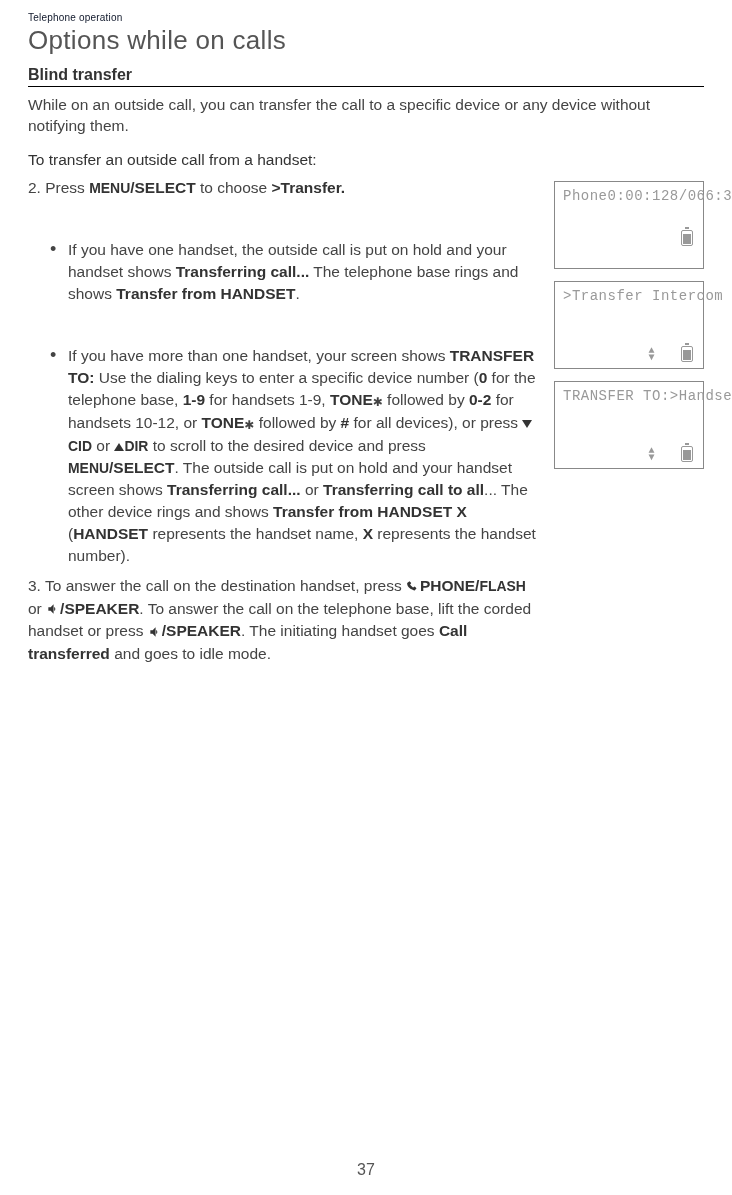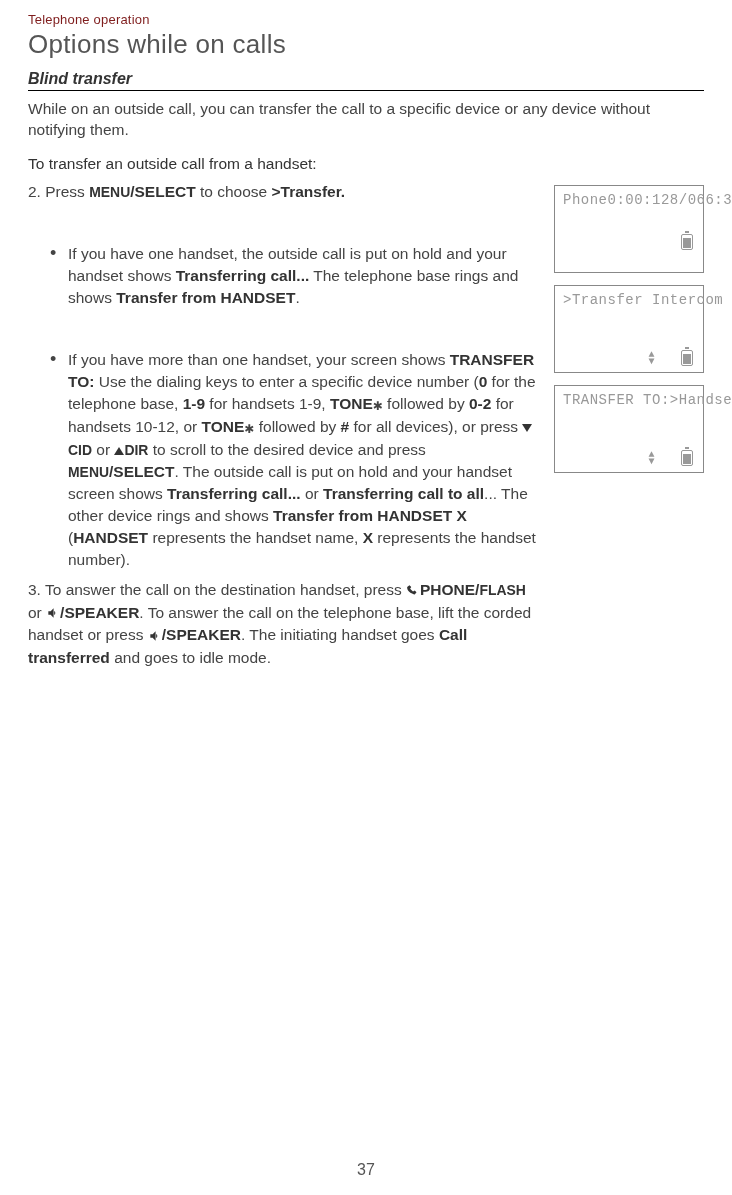--- a/index.html
+++ b/index.html
@@ -10,40 +10,39 @@
     body {
       font-family: Arial, Helvetica, sans-serif;
       width: 732px;
       height: 1195px;
       padding: 12px 28px;
       background: #fff;
       color: #222;
       position: relative;
     }
     .page-header {
-      font-size: 13px;
-      color: #7f1d1d;
+      font-size: 10px;
+      color: #0f172a;
       letter-spacing: 0.2px;
     }
     .section-title {
       font-size: 26px;
       font-weight: 300;
       color: #555;
       margin-top: 2px;
       margin-bottom: 10px;
       letter-spacing: 0.3px;
     }
     .subsection-title {
       font-size: 16px;
       font-weight: bold;
       color: #333;
       border-bottom: 1px solid #000;
       padding-bottom: 2px;
       margin-bottom: 8px;
-      font-style: italic;
     }
     .intro-para {
       font-size: 15.5px;
       line-height: 1.35;
       color: #444;
       margin-bottom: 14px;
     }
     .sub-heading {
       font-size: 15.5px;
       font-weight: normal;

